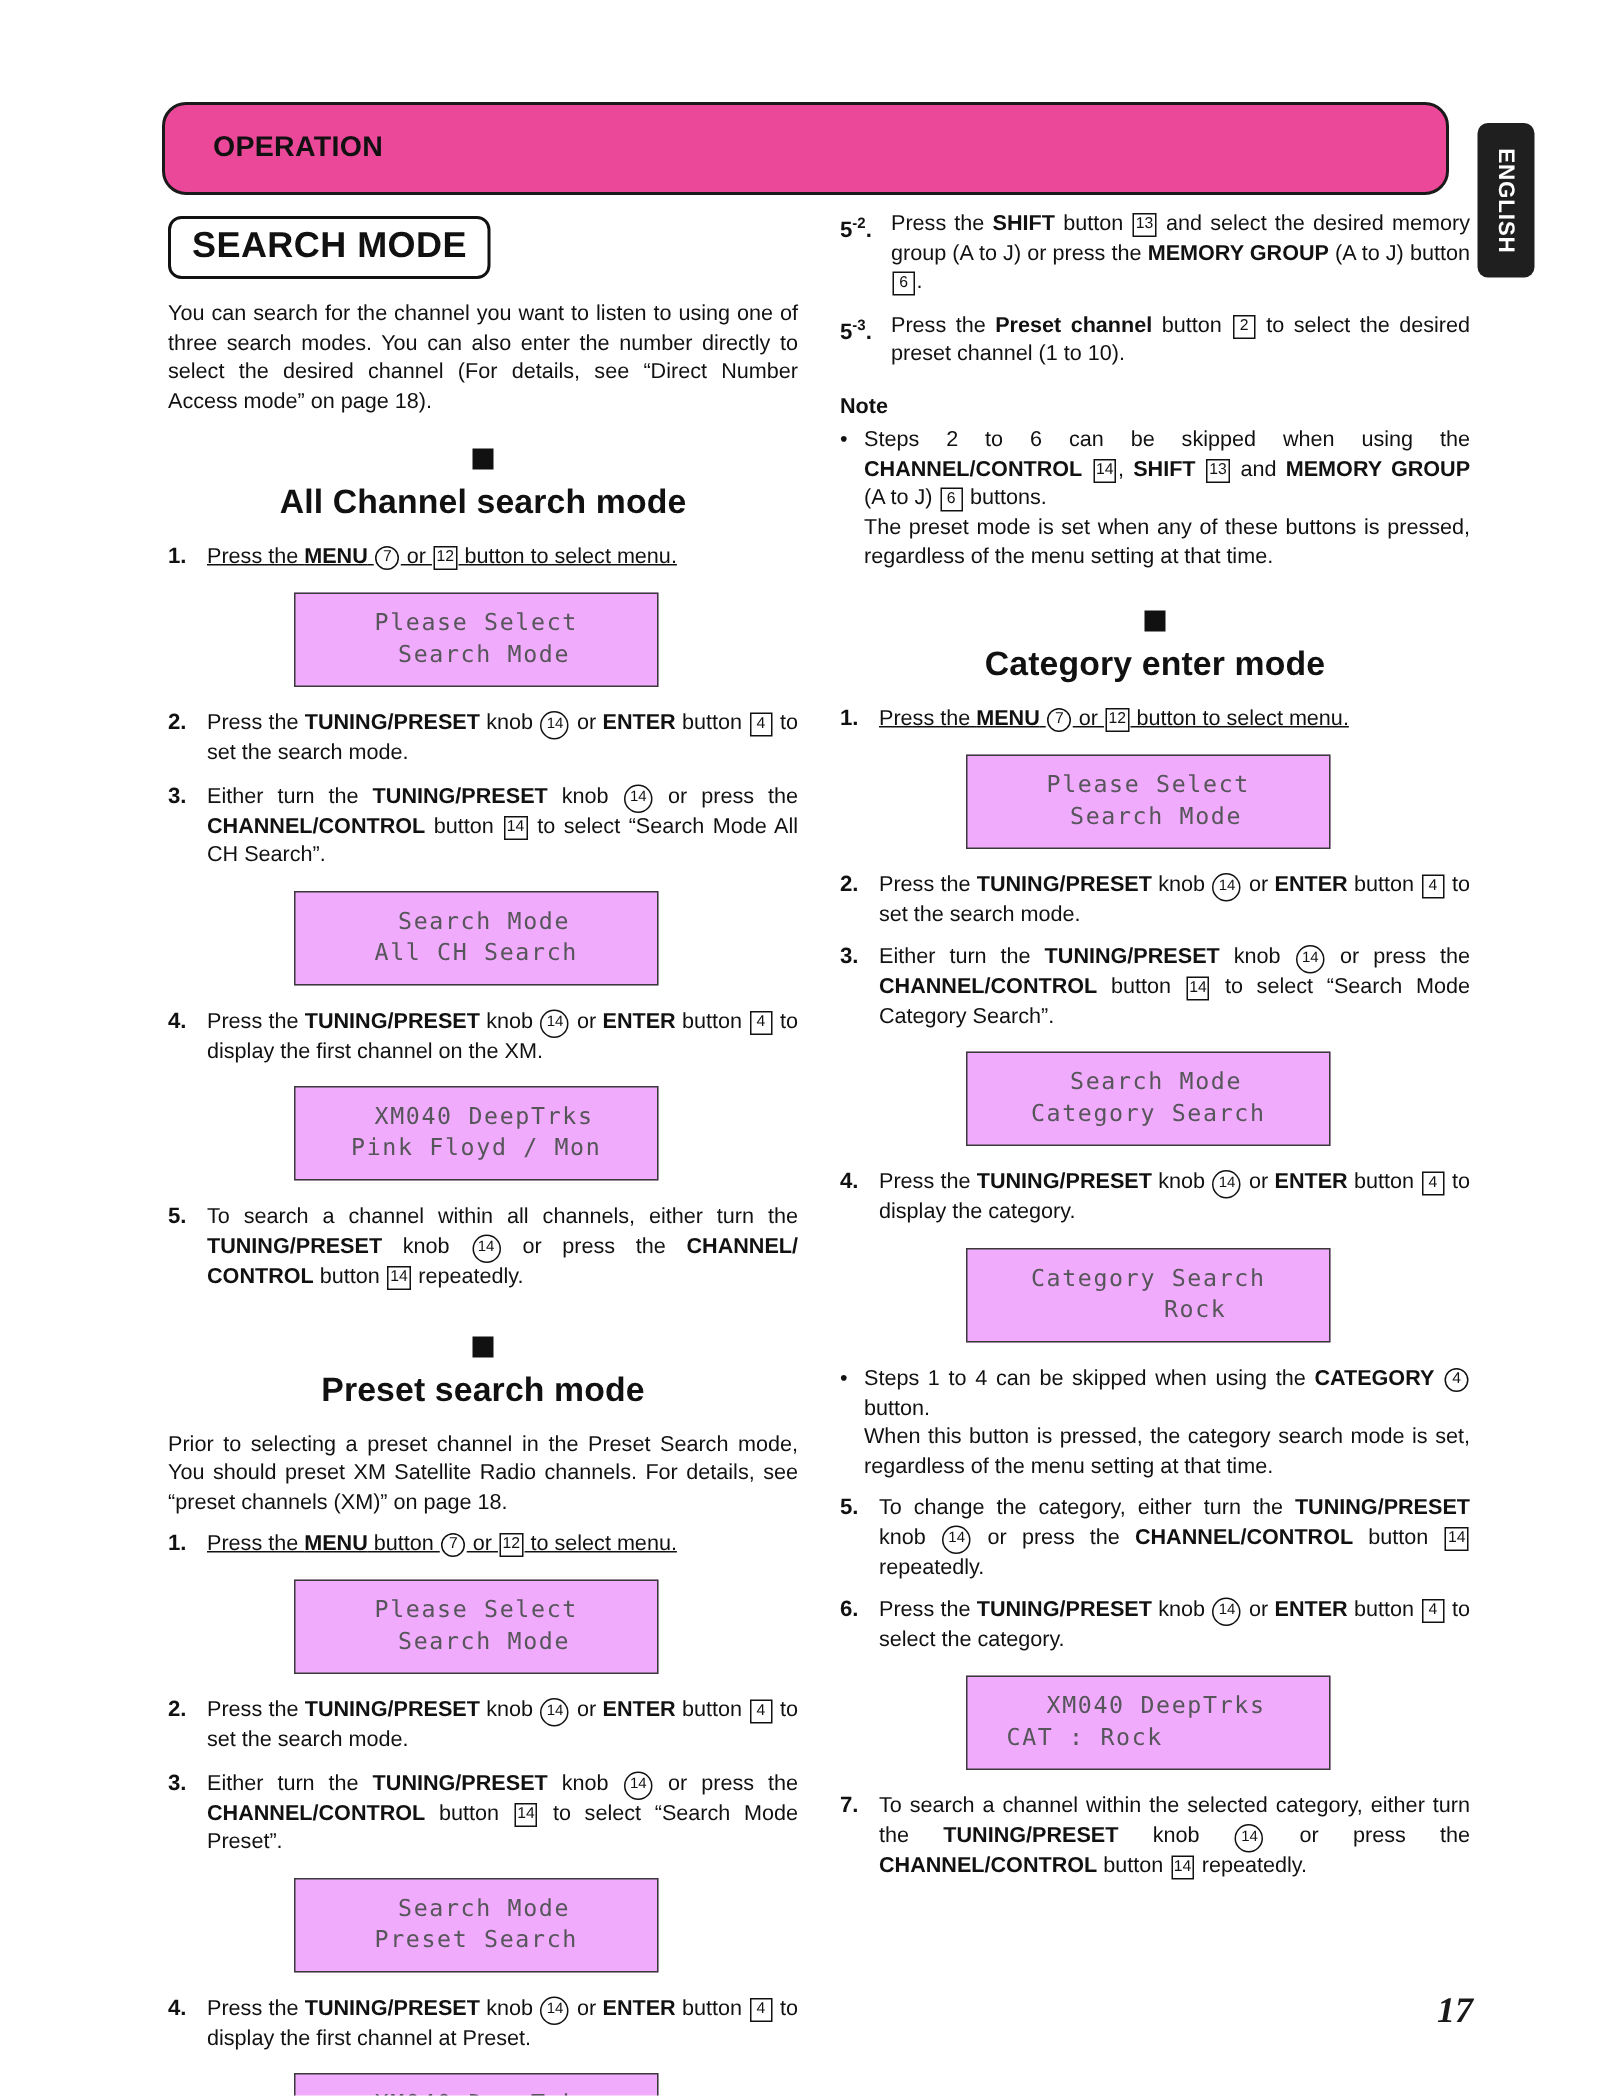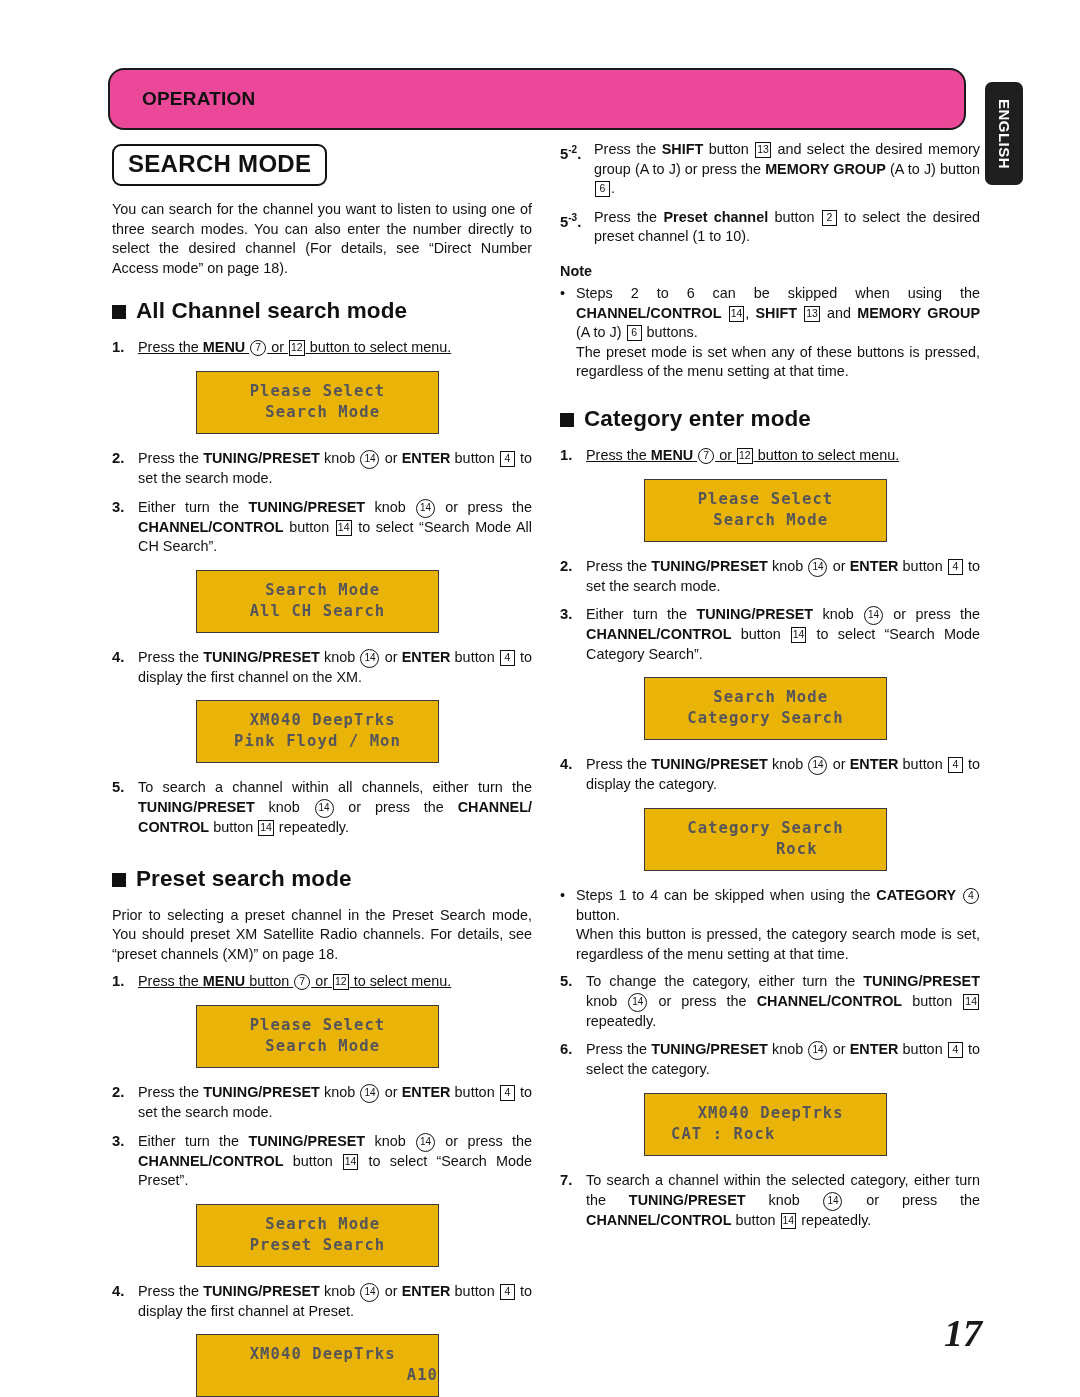--- a/index.html
+++ b/index.html
@@ -50,20 +50,21 @@
   p.body{
     margin:0 0 11px 0;font-size:14.4px;line-height:19.6px;
     text-align:justify;text-justify:inter-word;
   }
   p.body.last{margin-bottom:8px;}
 
   
   .sub-head{
     display:flex;align-items:center;gap:10px;
     margin:20px 0 14px 0;
+    flex-direction:column;
   }
   .sub-head .sq{
     width:14px;height:14px;background:#111;display:inline-block;flex:none;
     position:relative;top:1px;
   }
   .sub-head .h{font-size:22.5px;font-weight:bold;letter-spacing:.1px;}
 
   
   .step{display:flex;margin:0 0 9px 0;}
   .step .num{
@@ -93,39 +94,38 @@
   .ref-c.wide{width:17px;height:17px;line-height:15px;font-size:10px;}
   
   .ref-b{
     display:inline-block;border:1.4px solid #111;
     min-width:11px;height:14px;line-height:13px;text-align:center;
     font-size:10.5px;padding:0 1px;vertical-align:1px;margin:0 1px;
   }
 
   
   .lcd{
-    border:1.5px solid #3a3a3a;background:#eab308;
+    border:1.5px solid #3a3a3a;background:#f0abfc;
     box-sizing:border-box;margin:13px 0 15px 0;
     padding:9px 0 10px 0;
-    font-weight:bold;
   }
   .lcd-left{width:243px;margin-left:84px;}
   .lcd-right{width:243px;margin-left:84px;}
   .lcd .line{
     font-family:"DejaVu Sans Mono", monospace;
     font-size:15.5px;line-height:21px;color:#55555a;
     letter-spacing:1.1px;white-space:pre;
     text-align:center;
   }
 
   
   .pageno{
     position:absolute;right:98px;bottom:42px;
     font-family:"Liberation Serif", serif;
-    font-weight:bold;font-style:italic;font-size:38px;color:#1a1a1a;
+    font-weight:bold;font-style:italic;font-size:24px;color:#1a1a1a;
   }
 </style>
 </head>
 <body>
 
 <div class="page">
 
   <div class="op-bar">
     <div class="op-bar-label">OPERATION</div>
   </div>

